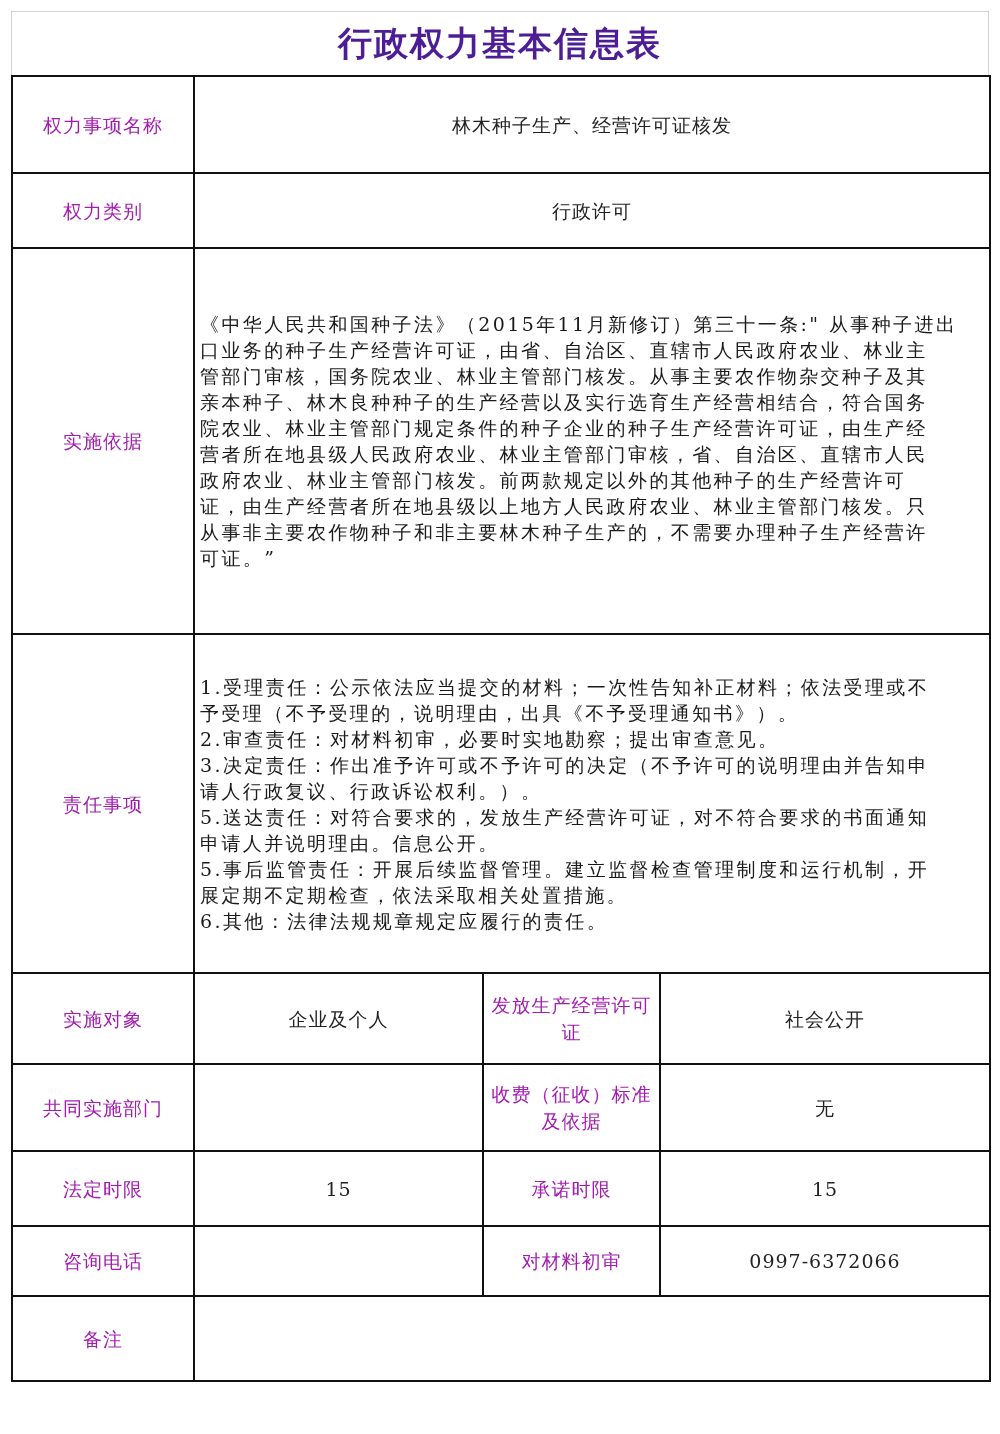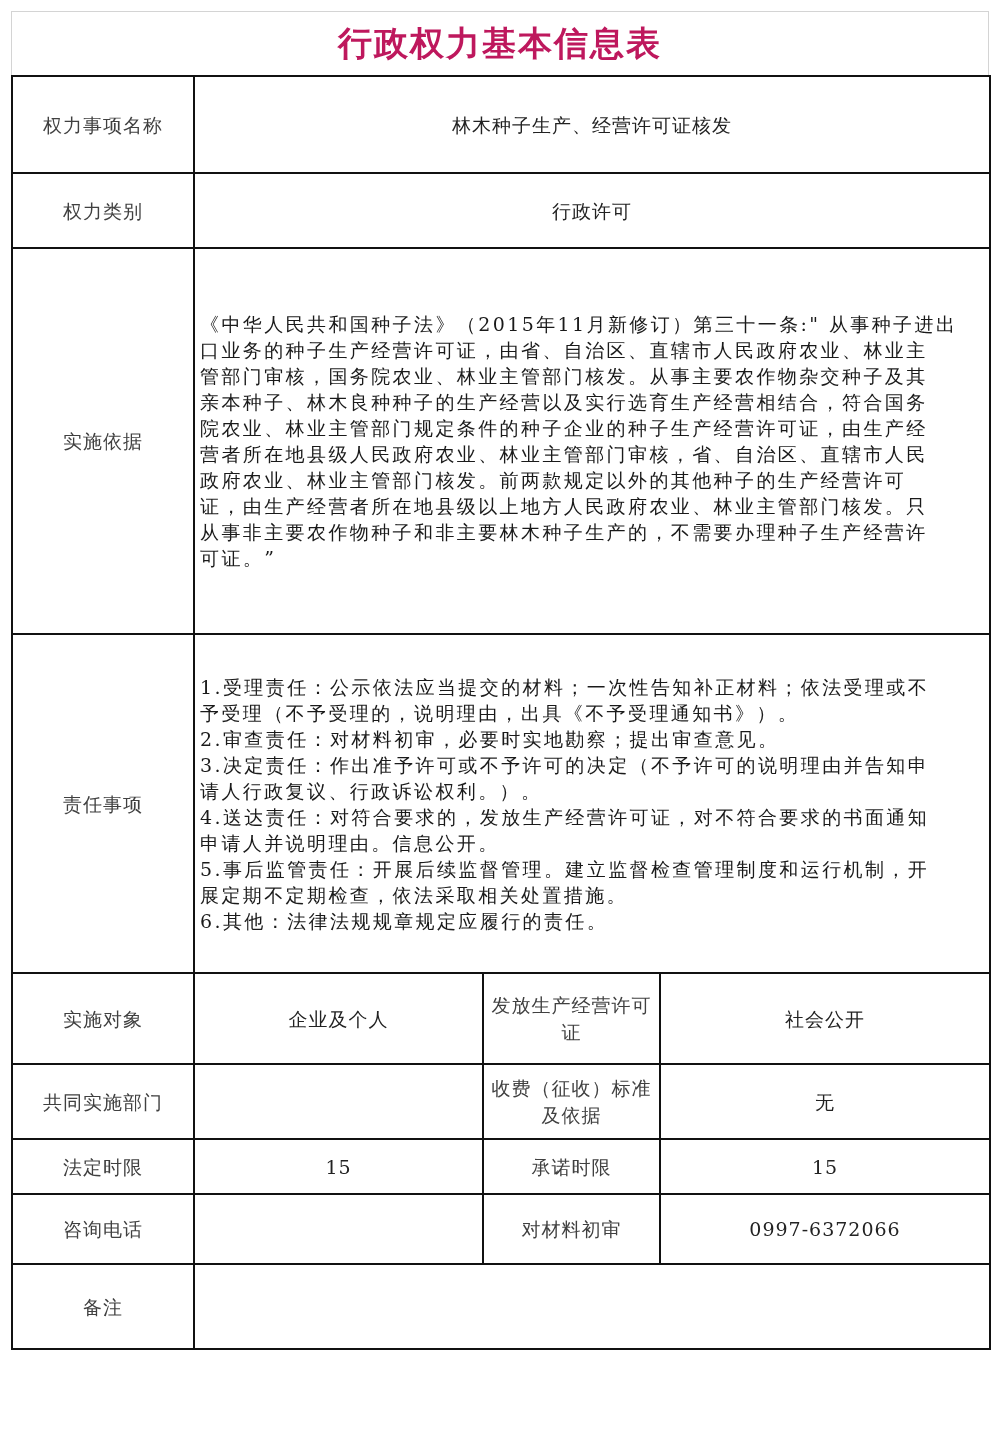--- a/index.html
+++ b/index.html
@@ -24,21 +24,21 @@
     border: 1px solid #d4d4d4;
     border-bottom: none;
     display: flex;
     align-items: center;
     justify-content: center;
   }
   .title-text {
     font-size: 34px;
     font-weight: bold;
     letter-spacing: 2px;
-    color: #be185d;
+    color: #4c1d95;
   }
   .sheet {
     position: absolute;
     left: 11px;
     top: 75px;
     width: 978px;
   }
   table.info {
     border-collapse: collapse;
     width: 978px;
@@ -46,21 +46,21 @@
   }
   table.info td {
     border: 2px solid #111111;
     padding: 0;
     vertical-align: middle;
     font-size: 19px;
     line-height: 26px;
   }
   td.label {
     text-align: center;
-    color: #404040;
+    color: #a21caf;
     letter-spacing: 1px;
   }
   td.value-center {
     text-align: center;
     color: #222222;
     letter-spacing: 1px;
   }
   td.value-long {
     text-align: left;
     padding: 0 6px 0 5px !important;
@@ -124,44 +124,44 @@
     </tr>
 
     <tr style="height:339px">
       <td class="label">责任事项</td>
       <td class="value-long" colspan="3">
         <span class="resp-line">1.受理责任：公示依法应当提交的材料；一次性告知补正材料；依法受理或不</span>
         <span class="resp-line">予受理（不予受理的，说明理由，出具《不予受理通知书》）。</span>
         <span class="resp-line">2.审查责任：对材料初审，必要时实地勘察；提出审查意见。</span>
         <span class="resp-line">3.决定责任：作出准予许可或不予许可的决定（不予许可的说明理由并告知申</span>
         <span class="resp-line">请人行政复议、行政诉讼权利。）。</span>
-        <span class="resp-line">4.送达责任：对符合要求的，发放生产经营许可证，对不符合要求的书面通知</span>
+        <span class="resp-line">5.送达责任：对符合要求的，发放生产经营许可证，对不符合要求的书面通知</span>
         <span class="resp-line">申请人并说明理由。信息公开。</span>
         <span class="resp-line">5.事后监管责任：开展后续监督管理。建立监督检查管理制度和运行机制，开</span>
         <span class="resp-line">展定期不定期检查，依法采取相关处置措施。</span>
         <span class="resp-line">6.其他：法律法规规章规定应履行的责任。</span>
       </td>
     </tr>
 
 
     <tr style="height:91px">
       <td class="label">实施对象</td>
       <td class="value-center">企业及个人</td>
       <td class="label"><span class="wrap-label">发放生产经营许可证</span></td>
       <td class="value-center">社会公开</td>
     </tr>
 
-    <tr style="height:75px">
+    <tr style="height:87px">
       <td class="label">共同实施部门</td>
       <td class="value-center"></td>
       <td class="label"><span class="wrap-label">收费（征收）标准及依据</span></td>
       <td class="value-center">无</td>
     </tr>
 
-    <tr style="height:55px">
+    <tr style="height:75px">
       <td class="label">法定时限</td>
       <td class="value-center">15</td>
       <td class="label">承诺时限</td>
       <td class="value-center">15</td>
     </tr>
 
     <tr style="height:70px">
       <td class="label">咨询电话</td>
       <td class="value-center"></td>
       <td class="label">对材料初审</td>

